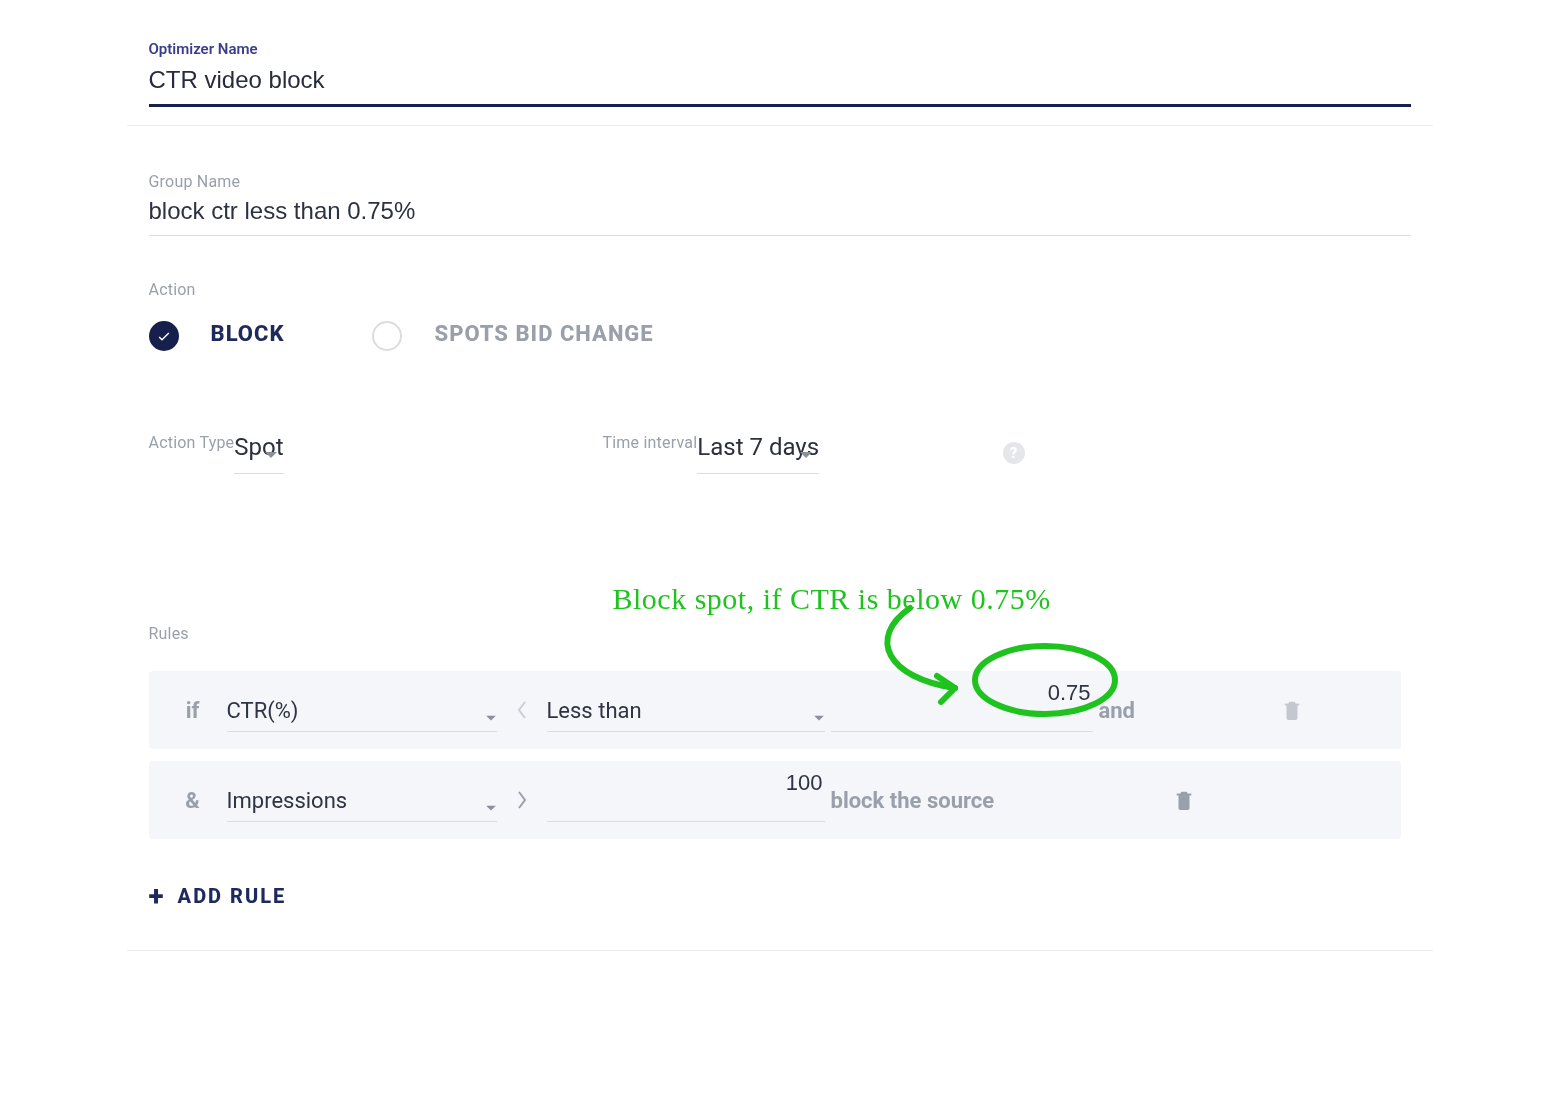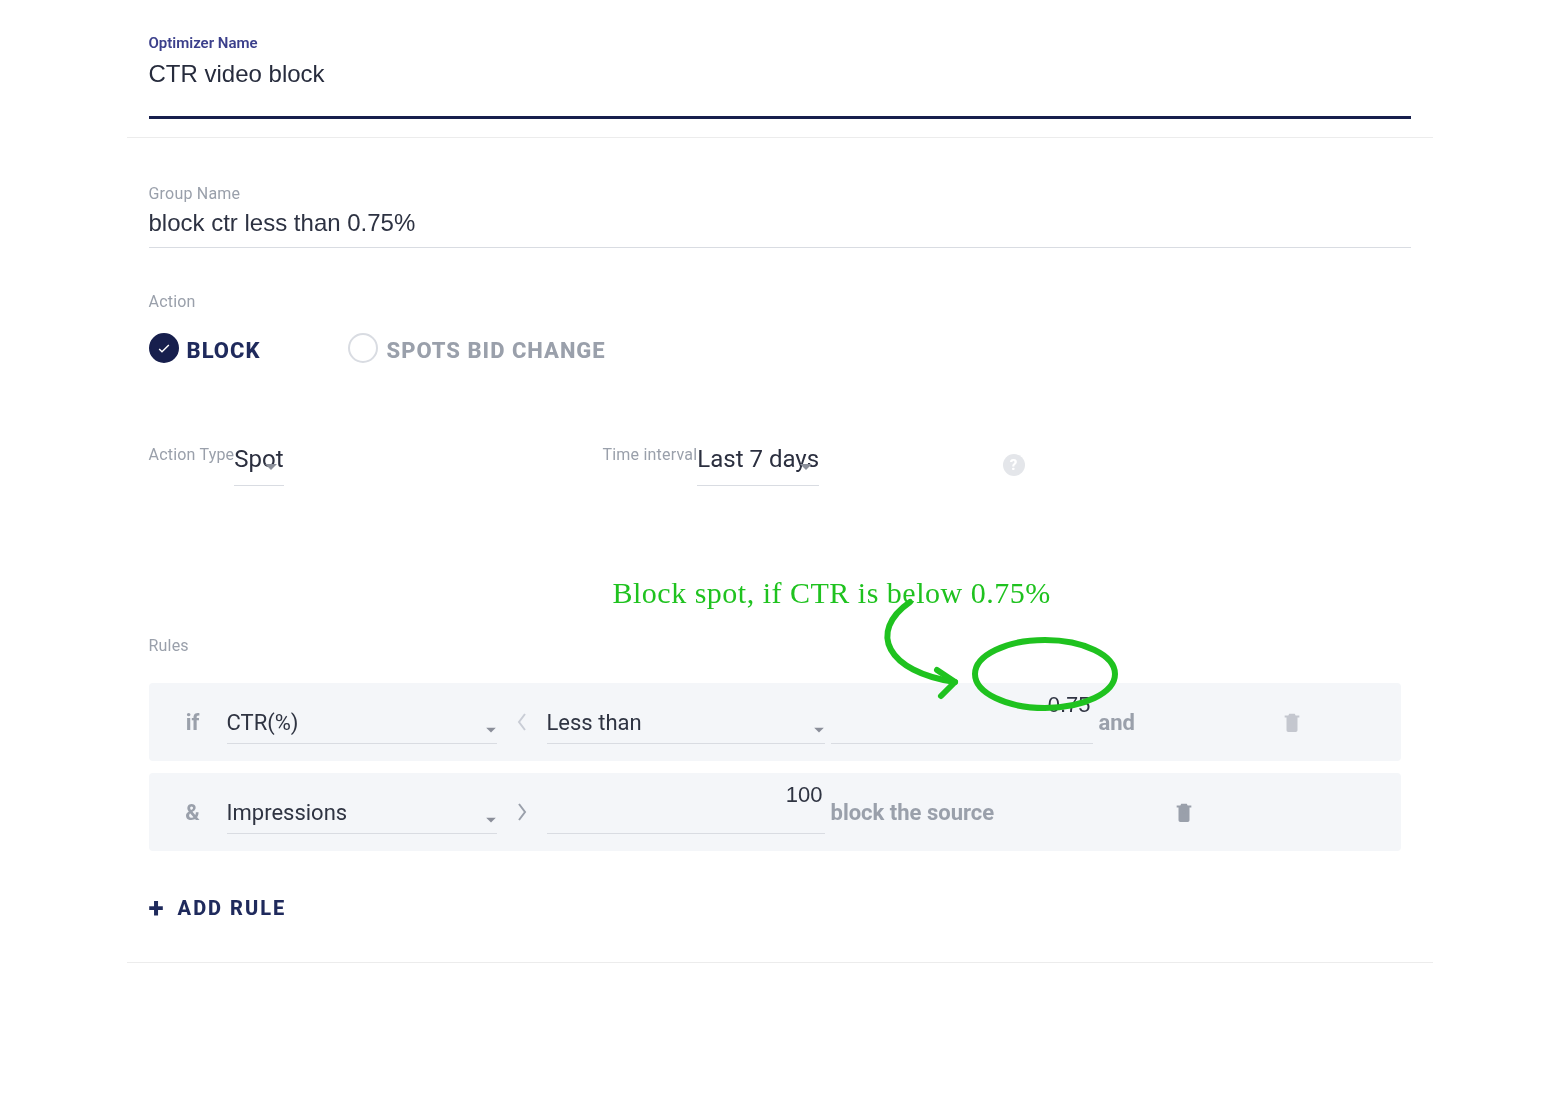--- a/index.html
+++ b/index.html
@@ -8,38 +8,38 @@
     --muted2:#7d8391;
     --navy:#1f2a5c;
     --navy-dark:#171f4d;
     --line:#d9dce2;
     --green:#1fc21f;
     --row:#f4f6f9;
     --label:#3b3f8b;
   }
   *{box-sizing:border-box}
   html,body{margin:0;padding:0;background:#fff;font-family:"Roboto","Helvetica Neue",Arial,sans-serif;color:var(--ink)}
-  .app{width:1306px;margin:0 auto;background:#fff}
+  .app{width:1306px;margin:6px auto;background:#fff}
   .pad{padding:34px 22px 18px 22px}
   .sec-divider{height:1px;background:#ececec}
 
   .label-sm{font-size:15px;font-weight:600;color:var(--label)}
   .label-muted{font-size:16px;color:var(--muted);letter-spacing:.2px}
 
   .input-line{
     border:none;outline:none;border-bottom:3px solid var(--navy-dark);
-    width:100%;font-size:24px;color:var(--ink);padding:8px 0 28px 0;background:transparent
+    width:100%;font-size:24px;color:var(--ink);padding:8px 0 10px 0;background:transparent
   }
   .input-line-thin{
     border:none;outline:none;border-bottom:1px solid var(--line);
     width:100%;font-size:24px;color:#2d3242;padding:6px 0 10px 0;background:transparent
   }
 
   .radio-row{display:flex;align-items:center;gap:40px;margin-top:22px}
-  .radio{display:flex;align-items:flex-end;gap:8px;cursor:pointer}
+  .radio{display:flex;align-items:flex-start;gap:32px;cursor:pointer}
   .radio .circ{
     width:30px;height:30px;border-radius:50%;
     border:2px solid var(--line);display:flex;align-items:center;justify-content:center
   }
   .radio.selected .circ{
     background:var(--navy-dark);border-color:var(--navy-dark)
   }
   .radio .lbl{font-size:22px;font-weight:800;letter-spacing:1px;color:var(--muted)}
   .radio.selected .lbl{color:var(--navy)}
 

